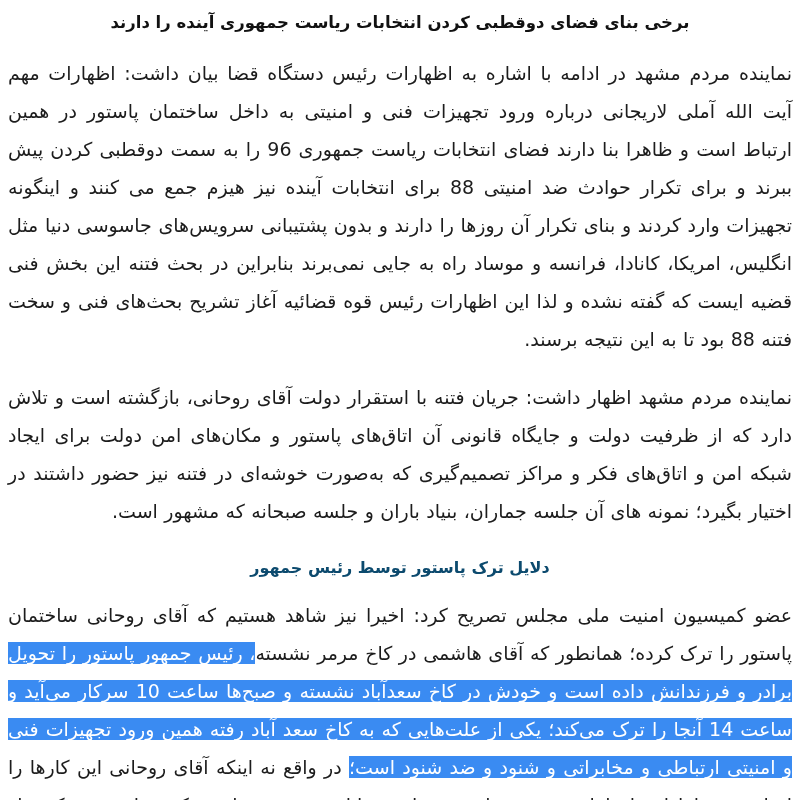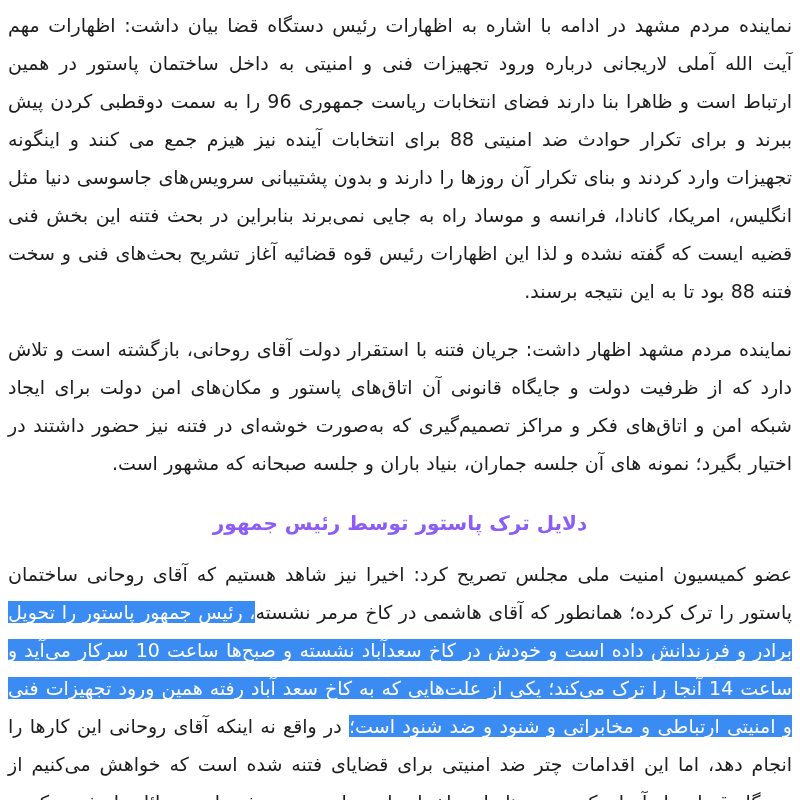--- a/index.html
+++ b/index.html
@@ -35,40 +35,41 @@
   .para {
     font-size: 19px;
     line-height: 2.0;
     text-align: justify;
     text-align-last: right;
     color: #1c1c1c;
     margin: 0 0 20px 0;
     word-spacing: 0.4px;
   }
   .section-heading {
-    font-size: 20px;
+    font-size: 16px;
     font-weight: bold;
     line-height: 1.6;
-    color: #8b5cf6;
+    color: #0c4a6e;
     text-align: center;
     margin: 25px 0 16px 0;
   }
   .sel {
     background-color: #3a8bf2;
     color: #ffffff;
     padding: 0;
     box-decoration-break: clone;
     -webkit-box-decoration-break: clone;
   }
 </style>
 </head>
 <body>
 
 <div class="page">
 
+  <h1 class="article-title">برخی بنای فضای دوقطبی کردن انتخابات ریاست جمهوری آینده را دارند</h1>
 
   <p class="para">نماینده مردم مشهد در ادامه با اشاره به اظهارات رئیس دستگاه قضا بیان داشت: اظهارات مهم آیت الله آملی لاریجانی درباره ورود تجهیزات فنی و امنیتی به داخل ساختمان پاستور در همین ارتباط است و ظاهرا بنا دارند فضای انتخابات ریاست جمهوری 96 را به سمت دوقطبی کردن پیش ببرند و برای تکرار حوادث ضد امنیتی 88 برای انتخابات آینده نیز هیزم جمع می کنند و اینگونه تجهیزات وارد کردند و بنای تکرار آن روزها را دارند و بدون پشتیبانی سرویس‌های جاسوسی دنیا مثل انگلیس، امریکا، کانادا، فرانسه و موساد راه به جایی نمی‌برند بنابراین در بحث فتنه این بخش فنی قضیه ایست که گفته نشده و لذا این اظهارات رئیس قوه قضائیه آغاز تشریح بحث‌های فنی و سخت فتنه 88 بود تا به این نتیجه برسند.</p>
 
   <p class="para">نماینده مردم مشهد اظهار داشت: جریان فتنه با استقرار دولت آقای روحانی، بازگشته است و تلاش دارد که از ظرفیت دولت و جایگاه قانونی آن اتاق‌های پاستور و مکان‌های امن دولت برای ایجاد شبکه امن و اتاق‌های فکر و مراکز تصمیم‌گیری که به‌صورت خوشه‌ای در فتنه نیز حضور داشتند در اختیار بگیرد؛ نمونه های آن جلسه جماران، بنیاد باران و جلسه صبحانه که مشهور است.</p>
 
   <h2 class="section-heading">دلایل ترک پاستور توسط رئیس جمهور</h2>
 
   <p class="para"><span>عضو کمیسیون امنیت ملی مجلس تصریح کرد: اخیرا نیز شاهد هستیم که آقای روحانی ساختمان پاستور را ترک کرده؛ همانطور که آقای هاشمی در کاخ مرمر نشسته</span><span class="sel">، رئیس جمهور پاستور را تحویل برادر و فرزندانش داده است و خودش در کاخ سعدآباد نشسته و صبح‌ها ساعت 10 سرکار می‌آید و ساعت 14 آنجا را ترک می‌کند؛ یکی از علت‌هایی که به کاخ سعد آباد رفته همین ورود تجهیزات فنی و امنیتی ارتباطی و مخابراتی و شنود و ضد شنود است؛</span><span> در واقع نه اینکه آقای روحانی این کارها را انجام دهد، اما این اقدامات چتر ضد امنیتی برای قضایای فتنه شده است که خواهش می‌کنیم از دستگاه قضایی از آنجایی‌که پرونده‌ها را در اختیار دارد برای مردم بیشتر این مسائل را تشریح کند و مسئولین امنیتی نیز بخش فنی تهدیدات را در قالب اصحاب و سران فتنه به خصوص در دولت یازدهم پیگیری کنند.</span></p>
 
 </div>

